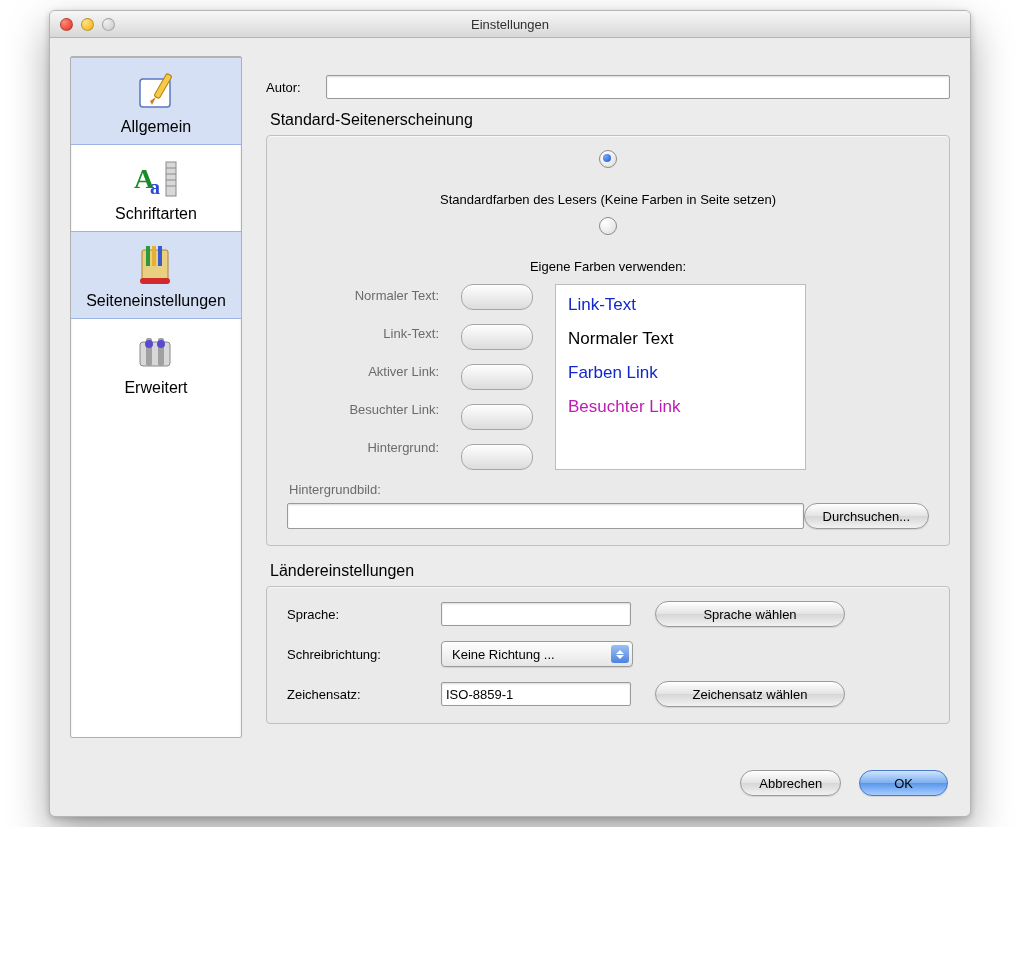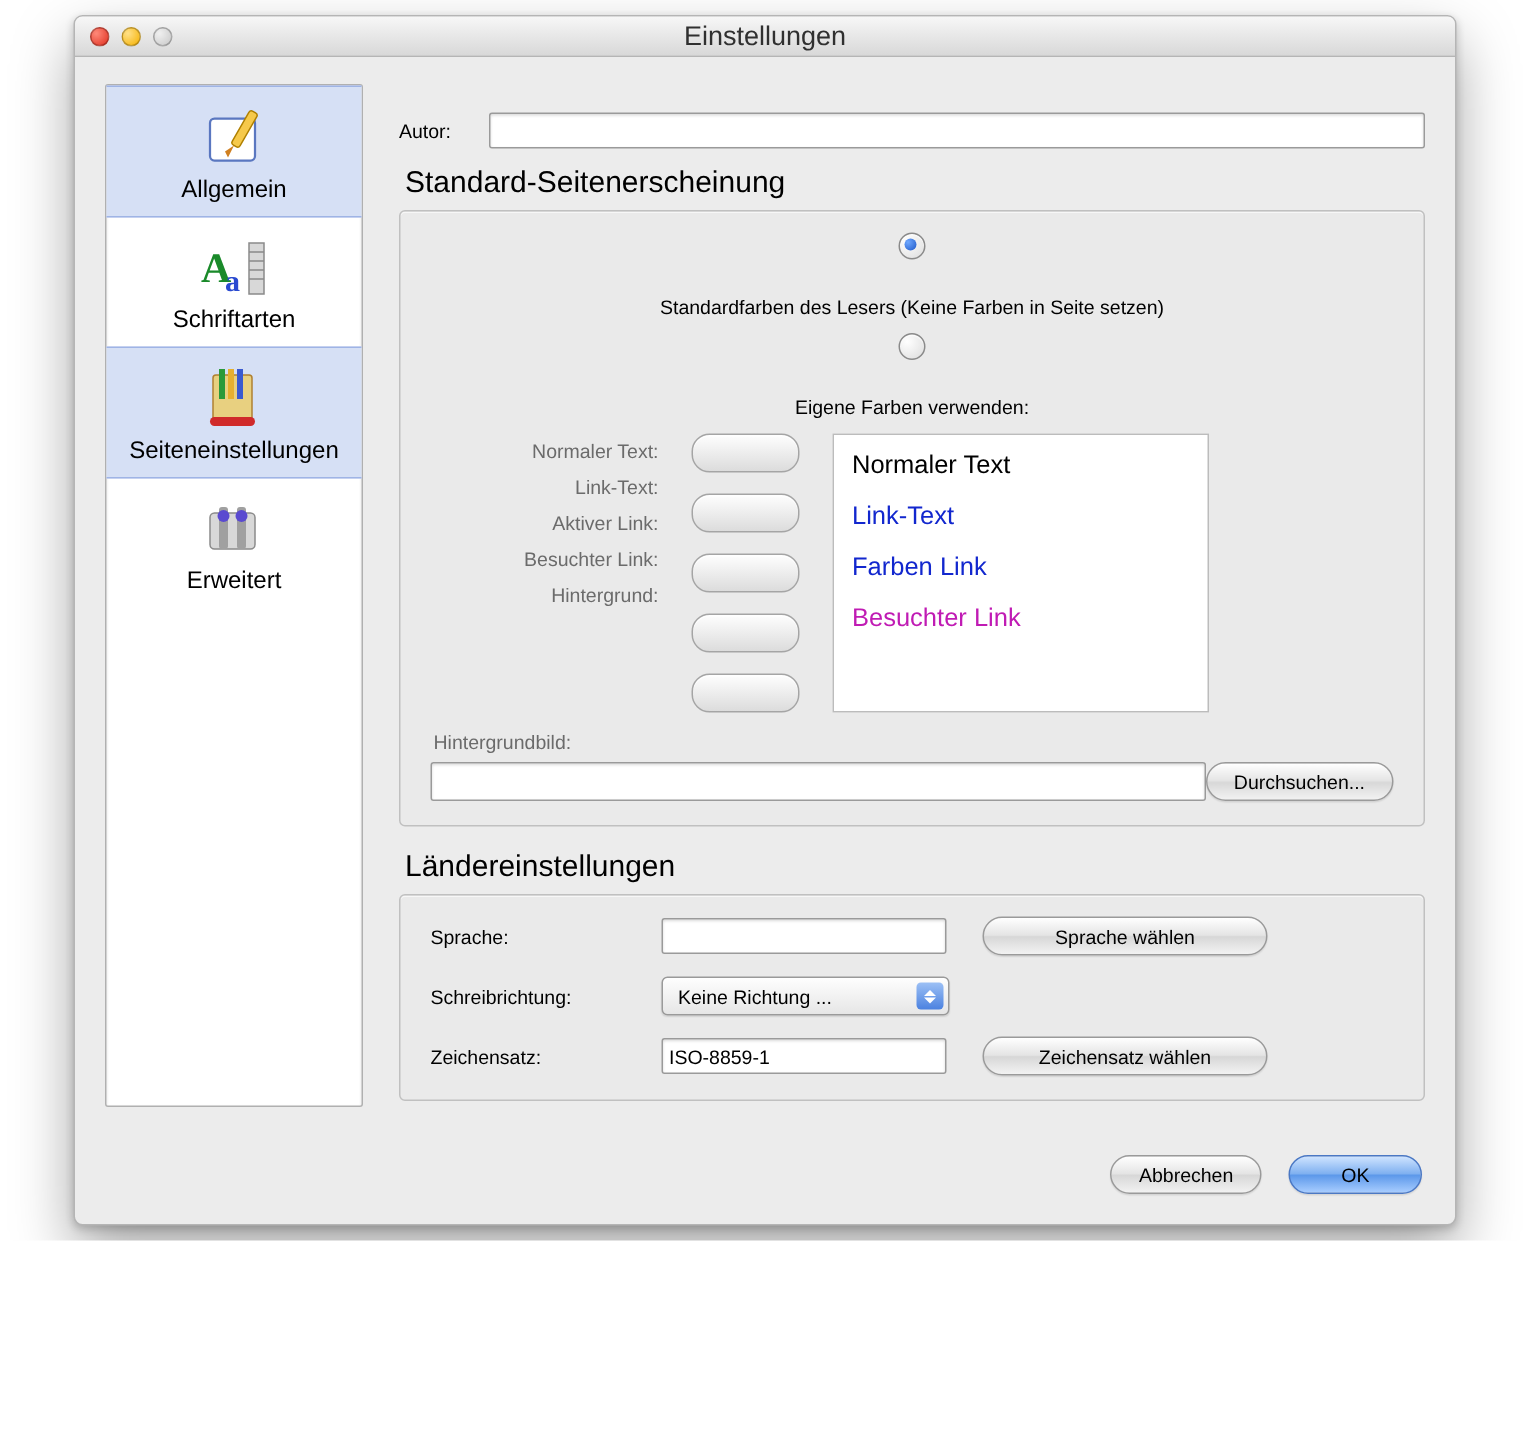--- a/index.html
+++ b/index.html
@@ -37,21 +37,21 @@
     border: 1px solid rgba(0,0,0,0.25);
     box-sizing: border-box;
   }
   .tl.red { background: radial-gradient(circle at 30% 30%, #ff8a7a, #e03020); }
   .tl.yellow { background: radial-gradient(circle at 30% 30%, #ffe18a, #f5b100); }
   .tl.gray { background: radial-gradient(circle at 30% 30%, #f0f0f0, #c8c8c8); }
   .title {
     position: absolute;
     left: 0; right: 0;
     text-align: center;
-    font-size: 18px;
+    font-size: 13px;
     color: #303030;
     pointer-events: none;
   }
   .content {
     display: flex;
     padding: 18px 20px 16px 20px;
     gap: 24px;
     align-items: flex-start;
   }
   .sidebar {
@@ -105,21 +105,21 @@
     border-radius: 2px;
     background: #fff;
     box-shadow: inset 0 1px 2px rgba(0,0,0,0.15);
     padding: 0 4px;
     font: inherit;
   }
   .group {
     margin-top: 6px;
   }
   .group > .group-title {
-    font-size: 20px;
+    font-size: 16px;
     margin-bottom: 6px;
     margin-left: 4px;
   }
   .group-box {
     border: 1px solid #c0c0c0;
     border-radius: 4px;
     background: #eaeaea;
     box-shadow: inset 0 1px 0 #f7f7f7;
     padding: 14px 20px 16px 20px;
   }
@@ -150,20 +150,21 @@
   }
   .color-grid {
     display: flex;
     gap: 22px;
     margin-top: 8px;
     margin-left: 22px;
   }
   .color-labels {
     display: flex;
     flex-direction: column;
+    gap: 14px;
     color: #6b6b6b;
     width: 130px;
   }
   .color-labels div {
     text-align: right;
     height: 24px;
     line-height: 24px;
   }
   .color-wells {
     display: flex;
@@ -389,22 +390,22 @@
               <div>Hintergrund:</div>
             </div>
             <div class="color-wells">
               <div class="color-well"></div>
               <div class="color-well"></div>
               <div class="color-well"></div>
               <div class="color-well"></div>
               <div class="color-well"></div>
             </div>
             <div class="preview-box">
+              <div style="color:#1227ce">Link-Text</div>
               <div style="color:#000">Normaler Text</div>
-              <div style="color:#1227ce">Link-Text</div>
               <div style="color:#1227ce">Farben Link</div>
               <div style="color:#c01bb4">Besuchter Link</div>
             </div>
           </div>
 
           <div class="bg-image-row">
             <span class="sublabel">Hintergrundbild:</span>
             <div class="inline">
               <input type="text" value="" style="">
               <button class="aqua-button">Durchsuchen...</button>

